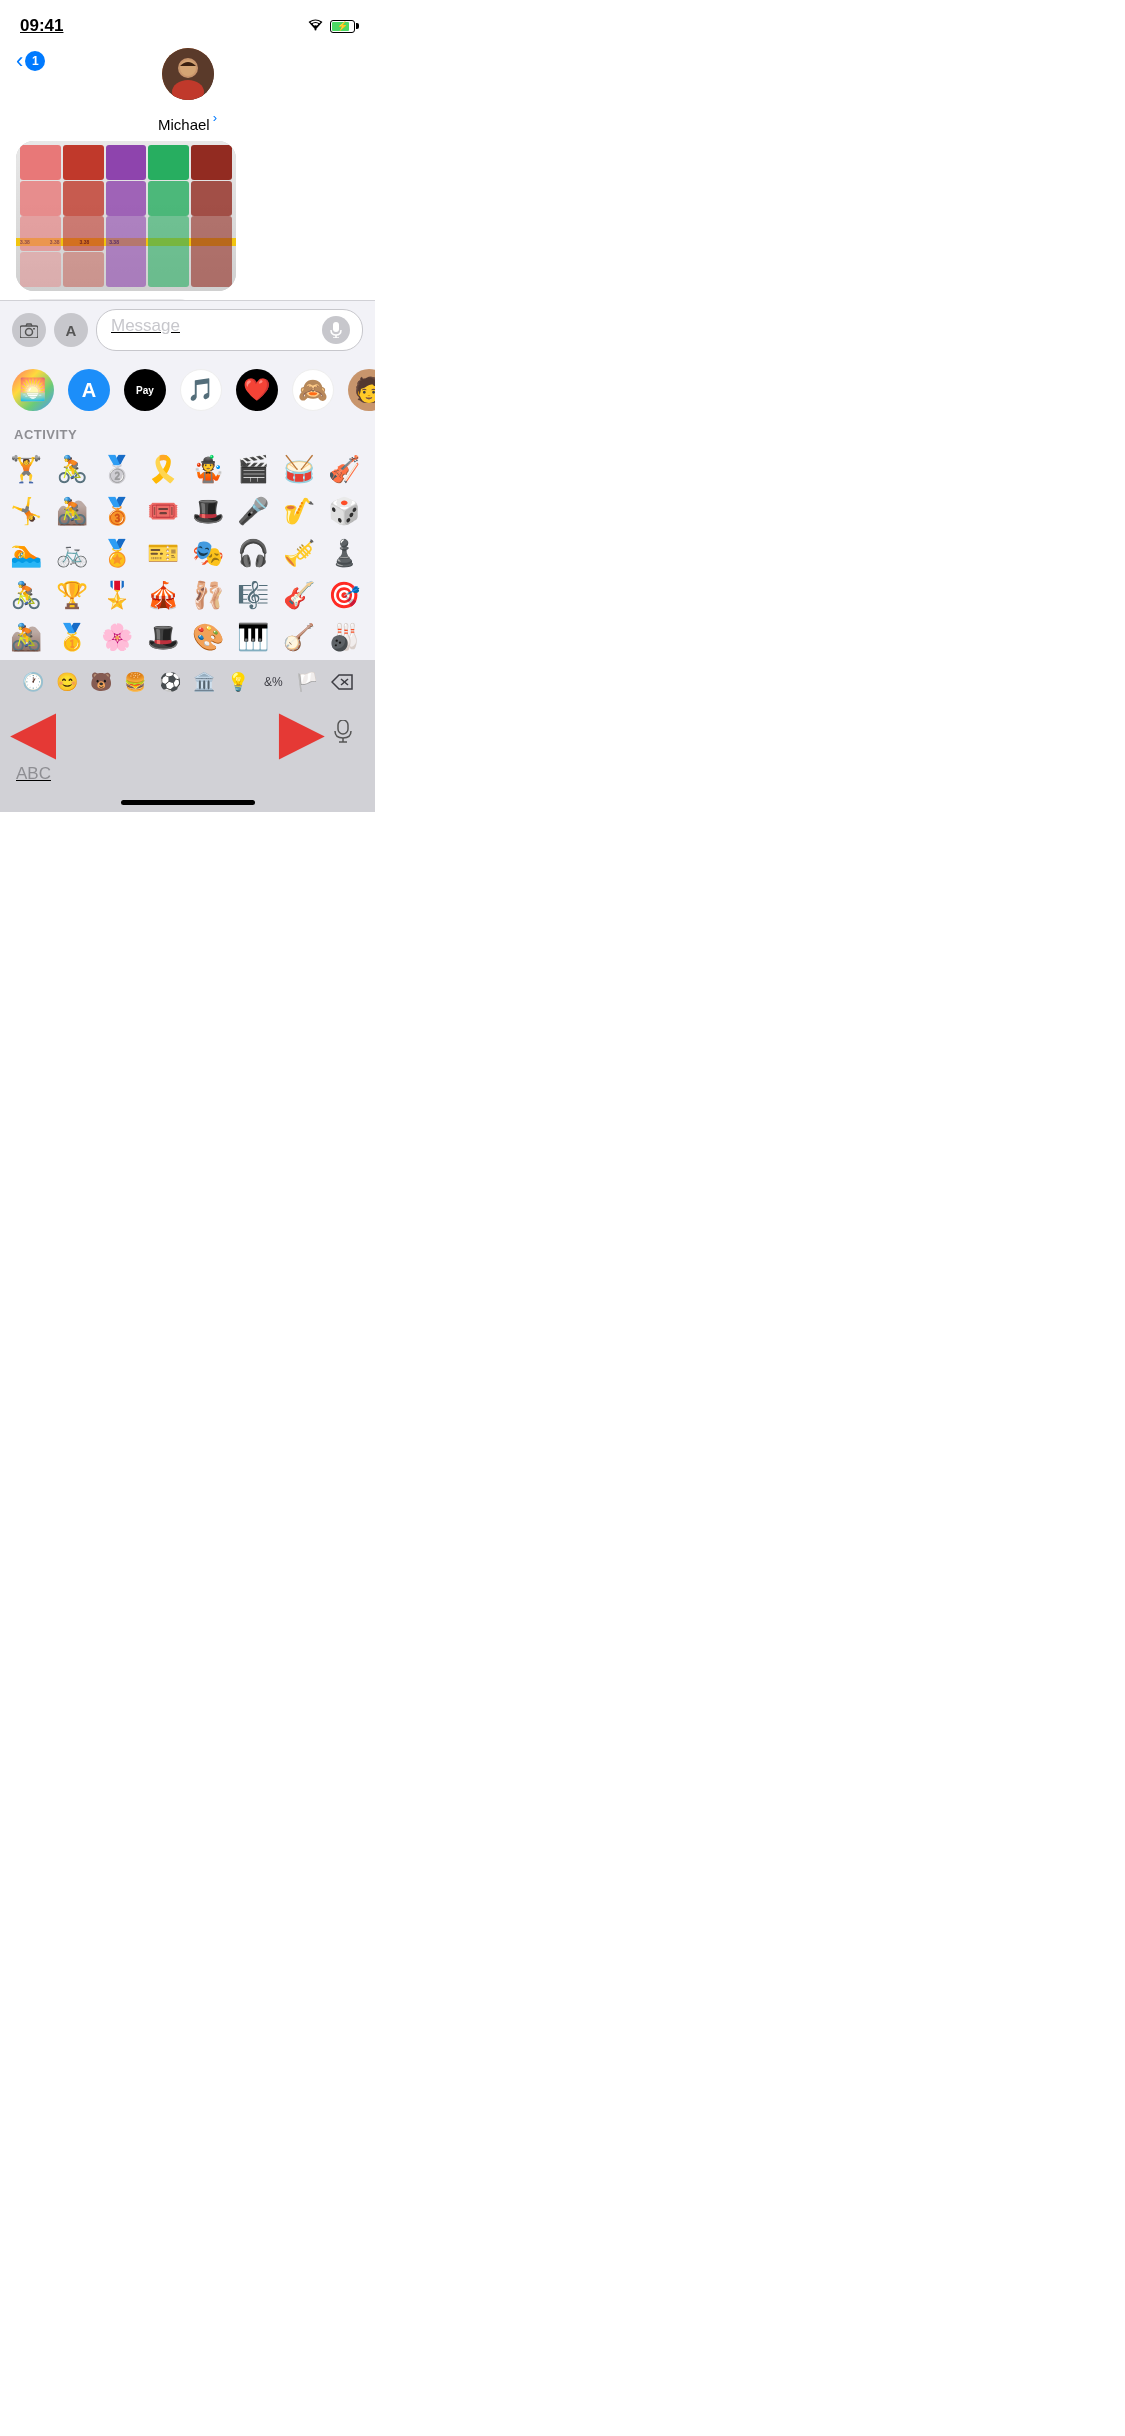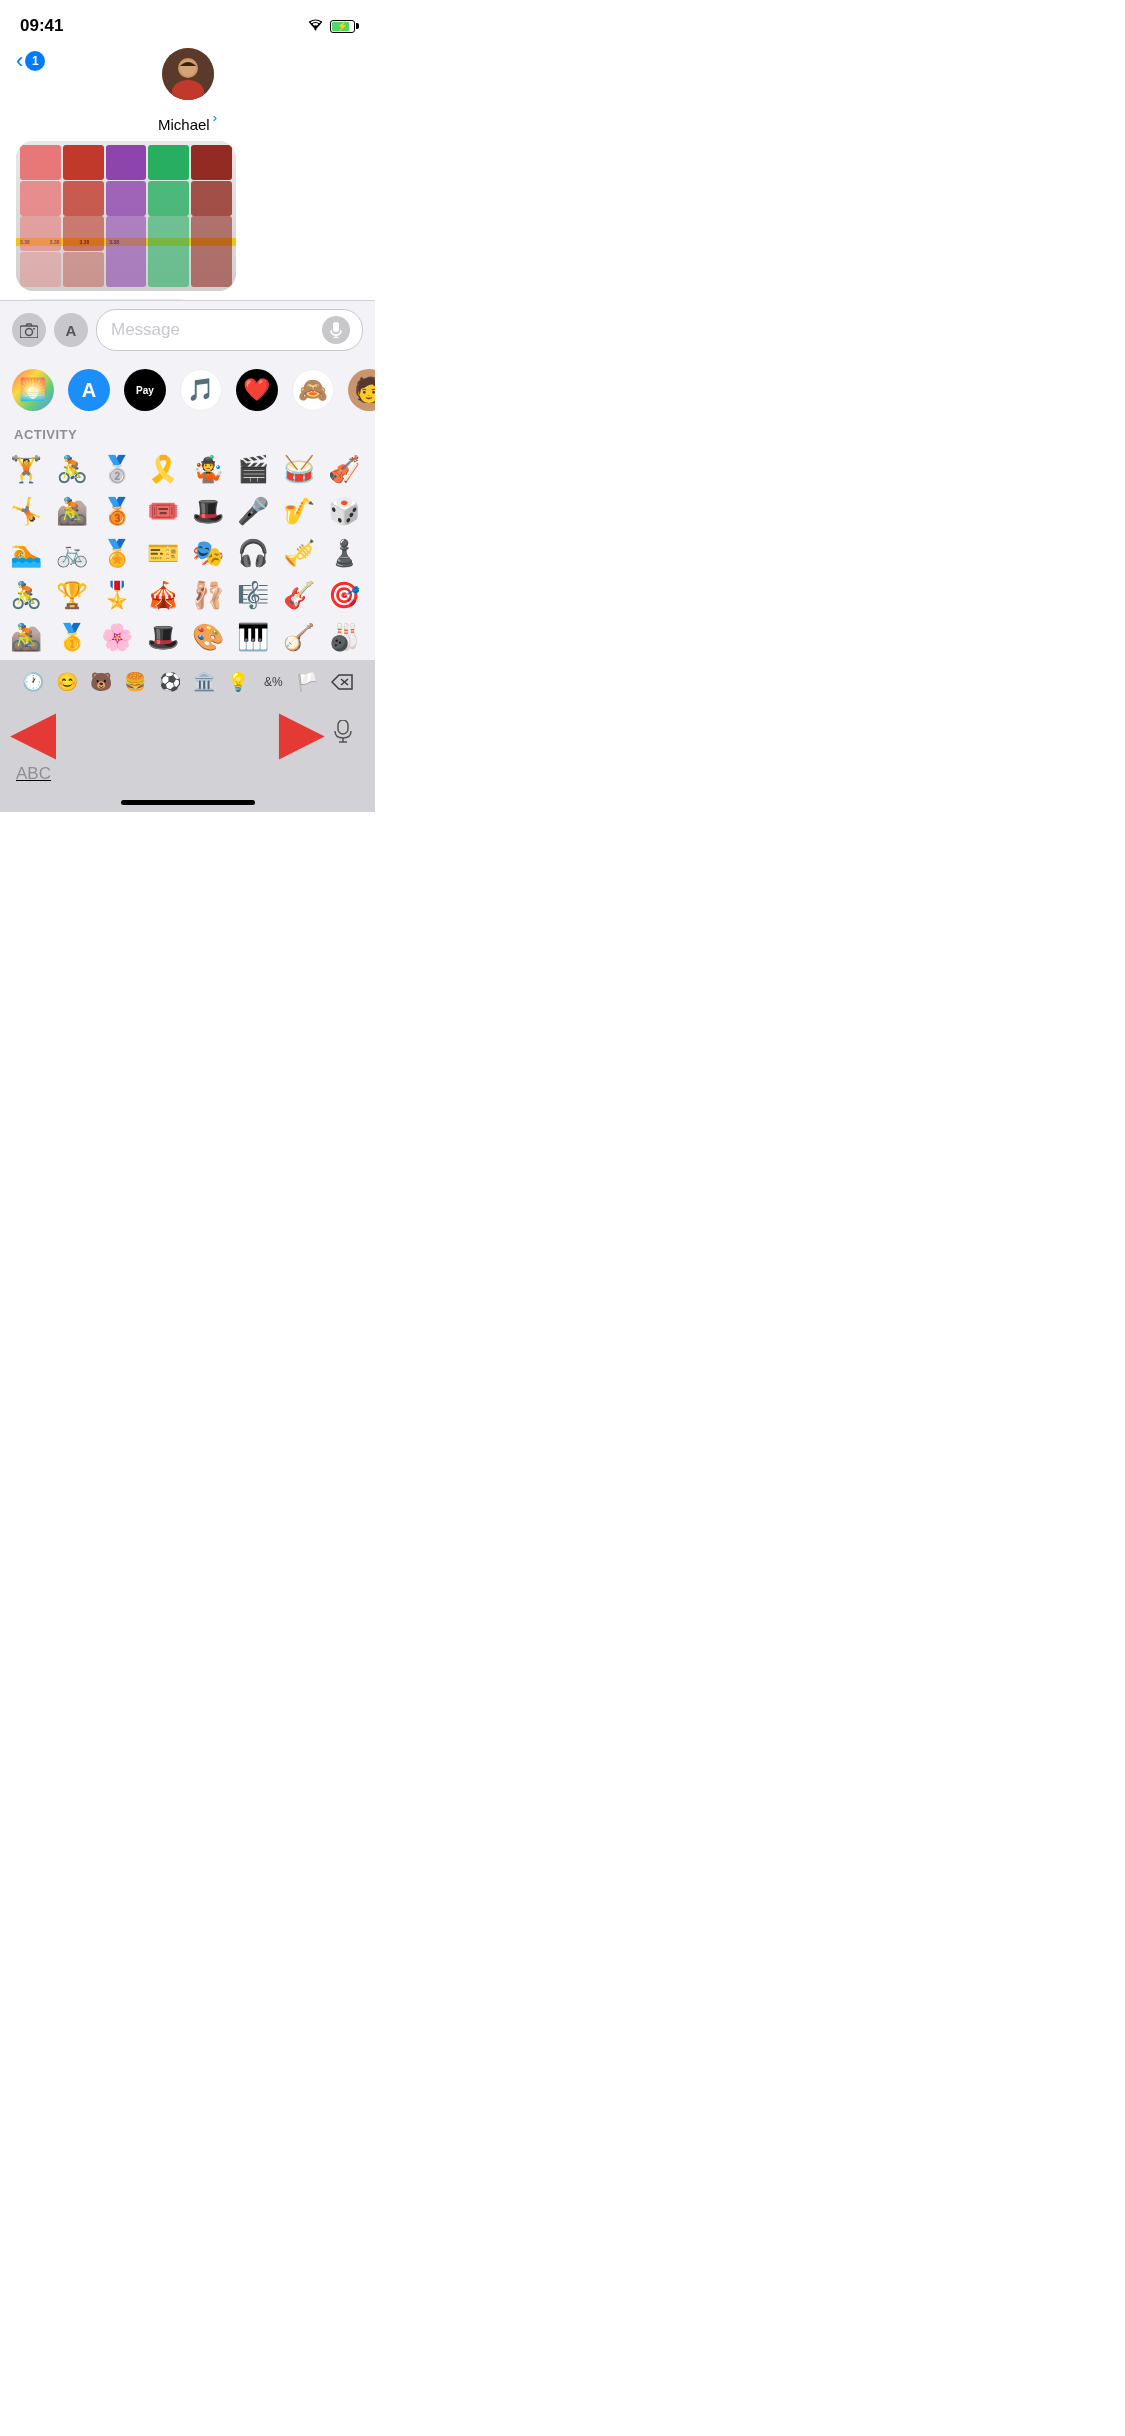--- a/index.html
+++ b/index.html
@@ -13,20 +13,21 @@
       position: relative;
     }
 
     
     .status-bar {
       display: flex;
       justify-content: space-between;
       align-items: center;
       padding: 14px 20px 6px;
       height: 44px;
+      text-decoration: underline;
     }
     .status-time {
       font-size: 17px;
       font-weight: 600;
       color: #000;
     }
     .status-icons {
       display: flex;
       align-items: center;
       gap: 6px;
@@ -233,24 +234,25 @@
       justify-content: center;
       font-size: 16px;
       color: #3C3C43;
     }
     .message-input-container {
       flex: 1;
       background: #fff;
       border: 1.5px solid #C7C7CC;
       border-radius: 20px;
       display: flex;
-      align-items: center;
+      align-items: flex-start;
       padding: 6px 12px 6px 14px;
       min-height: 36px;
       gap: 8px;
+      text-decoration: underline;
     }
     .message-placeholder {
       flex: 1;
       font-size: 17px;
       color: #C7C7CC;
     }
     .audio-btn {
       width: 28px;
       height: 28px;
       background: #C7C7CC;

